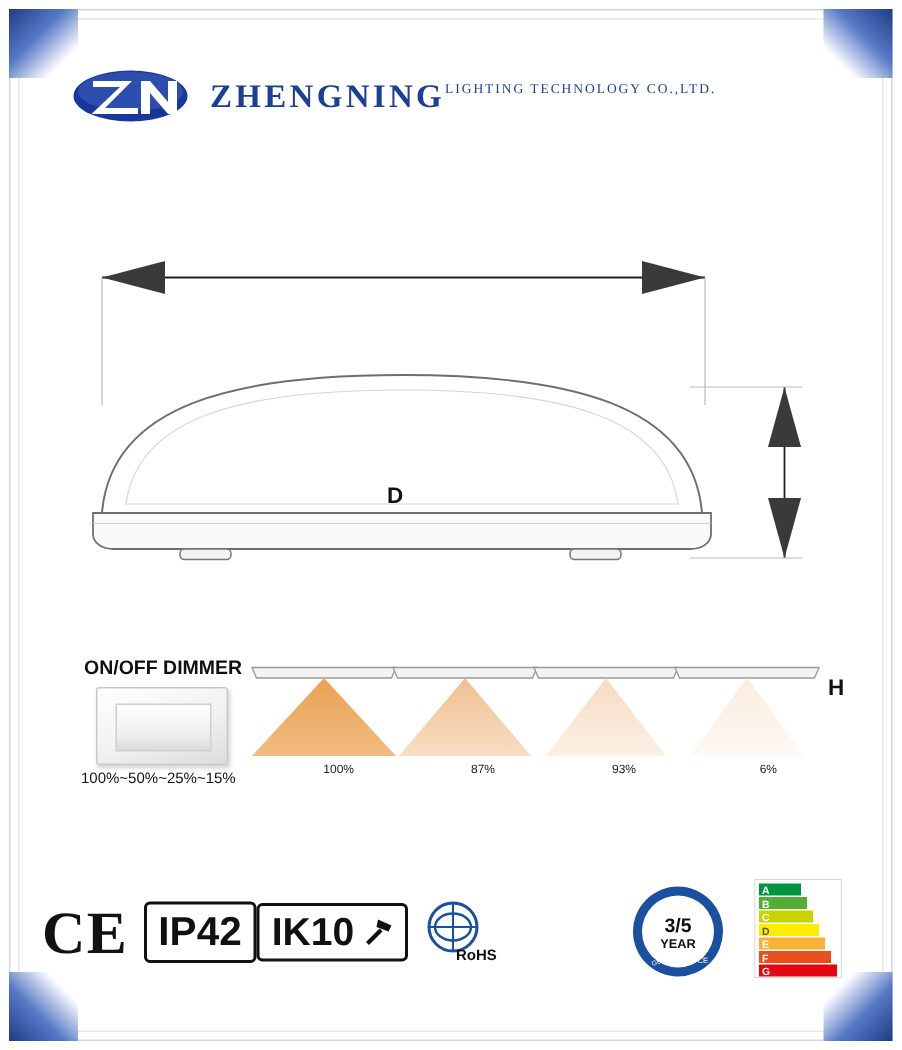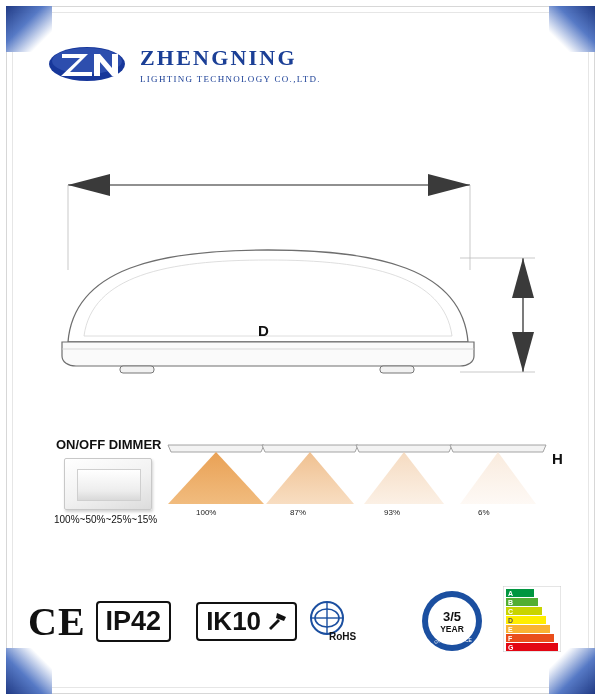--- a/index.html
+++ b/index.html
@@ -60,21 +60,21 @@
     align-items: center;
   }
   .logo-mark {
     width: 78px;
     height: 44px;
     position: relative;
   }
   .logo-text {
     margin-left: 14px;
     display: flex;
-    flex-direction: column;
+    flex-direction: row;
     justify-content: center;
   }
   .brand-name {
     font-size: 22px;
     letter-spacing: 2.2px;
     color: #1b3f96;
     font-weight: bold;
     font-family: "Liberation Serif", serif;
   }
   .brand-sub {
@@ -142,21 +142,21 @@
     top: 10px;
     width: 62px;
     height: 30px;
     background: linear-gradient(180deg,#ffffff 0%, #ededed 70%, #d9d9d9 100%);
     border: 1px solid #cfcfcf;
   }
   .beam-label {
     position: absolute;
     font-size: 8px;
     color: #222;
-    text-align: left;
+    text-align: right;
     width: 40px;
   }
 
   
   .certs {
     position: absolute;
     left: 28px;
     top: 592px;
     height: 58px;
     display: flex;
@@ -170,21 +170,21 @@
     letter-spacing: 1px;
     margin-right: 10px;
   }
   .cert-box {
     border: 2px solid #111;
     border-radius: 4px;
     padding: 3px 8px;
     font-size: 27px;
     font-weight: bold;
     color: #111;
-    margin-right: 25px;
+    margin-right: 0;
     font-family: "Liberation Sans", sans-serif;
   }
   .cert-ik {
     border: 2px solid #111;
     border-radius: 4px;
     margin-right: 10px;
     padding: 2px 6px 2px 8px;
     display: flex;
     align-items: center;
     gap: 4px;

